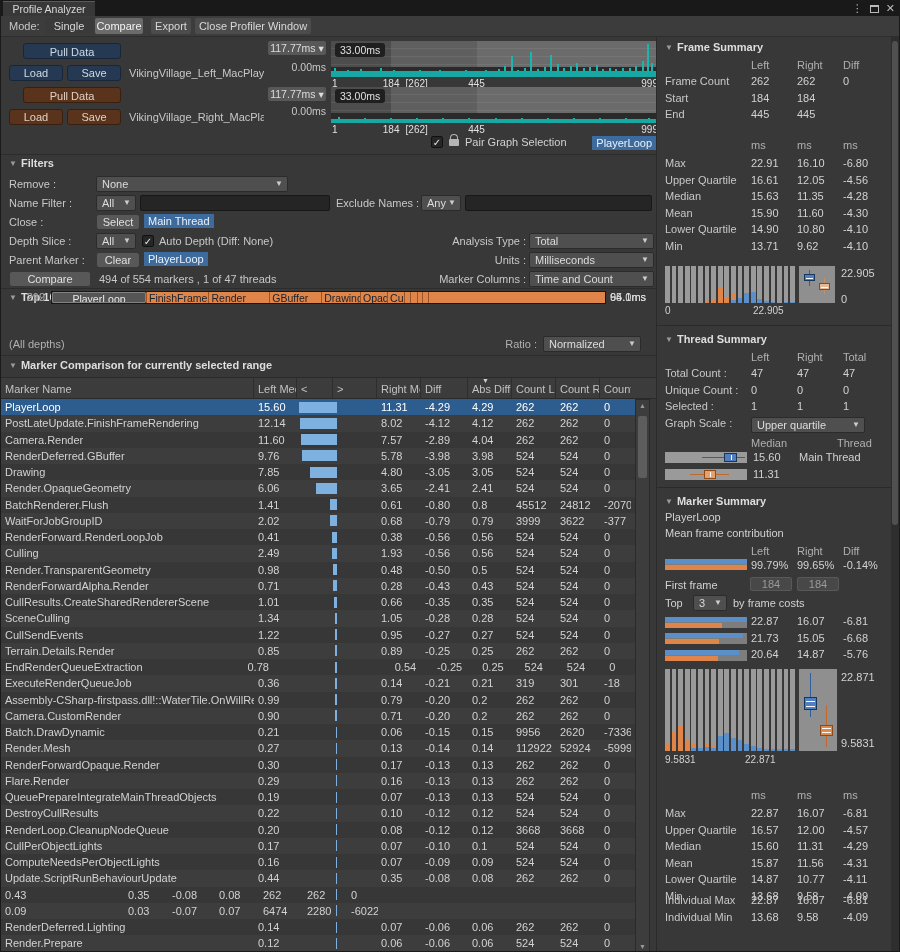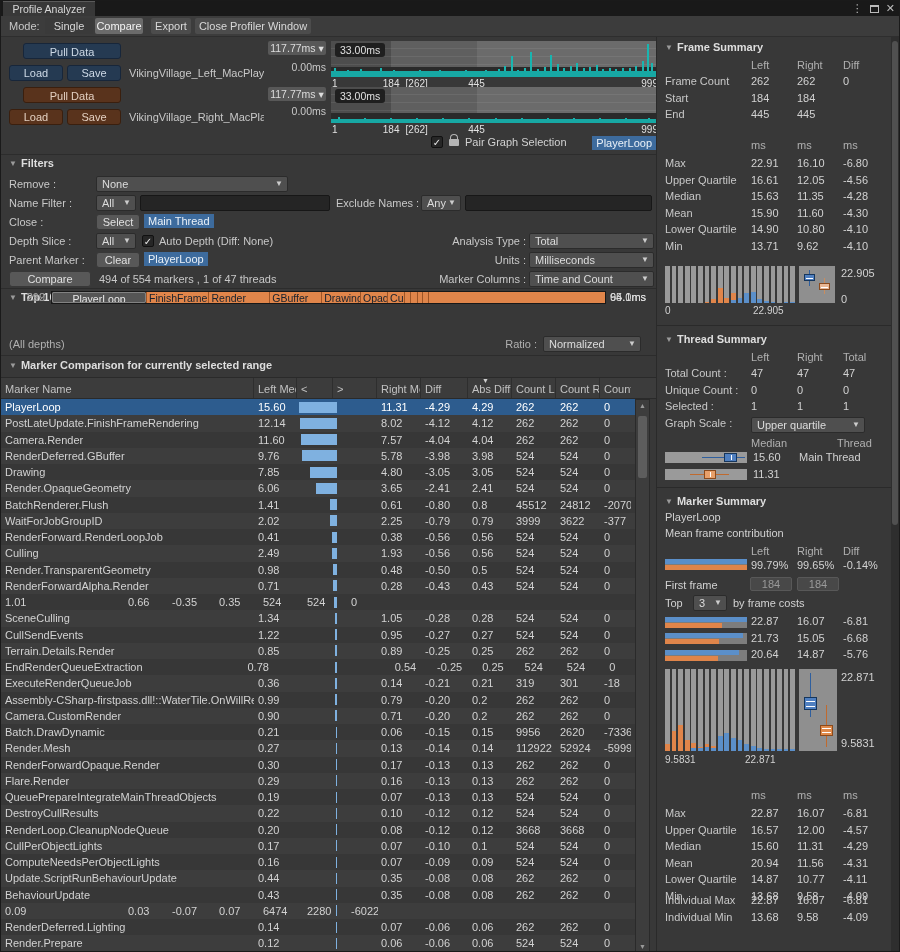--- a/index.html
+++ b/index.html
@@ -421,21 +421,21 @@
         <div class="td" style="width:44px;">262</div>
         <div class="td" style="width:31px;">0</div>
         <div class="blbar" style="width: 37px;"></div>
       </div>
         <div class="trow">
         <div class="td" style="width:253px;">Camera.Render</div>
         <div class="td" style="width:43px;">11.60</div>
         <div class="td" style="width:36px;"></div>
         <div class="td" style="width:44px;"></div>
         <div class="td" style="width:44px;">7.57</div>
-        <div class="td" style="width:47px;">-4.04</div>
+        <div class="td" style="width:47px;">-2.89</div>
         <div class="td" style="width:44px;">4.04</div>
         <div class="td" style="width:44px;">262</div>
         <div class="td" style="width:44px;">262</div>
         <div class="td" style="width:31px;">0</div>
         <div class="blbar" style="width: 36px;"></div>
       </div>
         <div class="trow">
         <div class="td" style="width:253px;">RenderDeferred.GBuffer</div>
         <div class="td" style="width:43px;">9.76</div>
         <div class="td" style="width:36px;"></div>
@@ -485,21 +485,21 @@
         <div class="td" style="width:44px;">45512</div>
         <div class="td" style="width:44px;">24812</div>
         <div class="td" style="width:31px;">-20700</div>
         <div class="blbar" style="width: 7px;"></div>
       </div>
         <div class="trow">
         <div class="td" style="width:253px;">WaitForJobGroupID</div>
         <div class="td" style="width:43px;">2.02</div>
         <div class="td" style="width:36px;"></div>
         <div class="td" style="width:44px;"></div>
-        <div class="td" style="width:44px;">2.25</div>
+        <div class="td" style="width:44px;">0.68</div>
         <div class="td" style="width:47px;">-0.79</div>
         <div class="td" style="width:44px;">0.79</div>
         <div class="td" style="width:44px;">3999</div>
         <div class="td" style="width:44px;">3622</div>
         <div class="td" style="width:31px;">-377</div>
         <div class="blbar" style="width: 7px;"></div>
       </div>
         <div class="trow">
         <div class="td" style="width:253px;">RenderForward.RenderLoopJob</div>
         <div class="td" style="width:43px;">0.41</div>
@@ -546,20 +546,21 @@
         <div class="td" style="width:44px;"></div>
         <div class="td" style="width:44px;">0.28</div>
         <div class="td" style="width:47px;">-0.43</div>
         <div class="td" style="width:44px;">0.43</div>
         <div class="td" style="width:44px;">524</div>
         <div class="td" style="width:44px;">524</div>
         <div class="td" style="width:31px;">0</div>
         <div class="blbar" style="width: 4px;"></div>
       </div>
         <div class="trow">
+        <div class="td" style="width:253px;">CullResults.CreateSharedRendererScene</div>
         <div class="td" style="width:43px;">1.01</div>
         <div class="td" style="width:36px;"></div>
         <div class="td" style="width:44px;"></div>
         <div class="td" style="width:44px;">0.66</div>
         <div class="td" style="width:47px;">-0.35</div>
         <div class="td" style="width:44px;">0.35</div>
         <div class="td" style="width:44px;">524</div>
         <div class="td" style="width:44px;">524</div>
         <div class="td" style="width:31px;">0</div>
         <div class="blbar" style="width: 3px;"></div>
@@ -779,21 +780,20 @@
         <div class="td" style="width:44px;"></div>
         <div class="td" style="width:44px;">0.35</div>
         <div class="td" style="width:47px;">-0.08</div>
         <div class="td" style="width:44px;">0.08</div>
         <div class="td" style="width:44px;">262</div>
         <div class="td" style="width:44px;">262</div>
         <div class="td" style="width:31px;">0</div>
         <div class="blbar" style="width: 1px;"></div>
       </div>
         <div class="trow">
-        <div class="td" style="width:253px;">BehaviourUpdate</div>
         <div class="td" style="width:43px;">0.43</div>
         <div class="td" style="width:36px;"></div>
         <div class="td" style="width:44px;"></div>
         <div class="td" style="width:44px;">0.35</div>
         <div class="td" style="width:47px;">-0.08</div>
         <div class="td" style="width:44px;">0.08</div>
         <div class="td" style="width:44px;">262</div>
         <div class="td" style="width:44px;">262</div>
         <div class="td" style="width:31px;">0</div>
         <div class="blbar" style="width: 1px;"></div>
@@ -1238,21 +1238,21 @@
           <span class="sv">-4.57</span>
         </div>
         <div class="srow">
           <span class="sk">Median</span>
           <span class="sv">15.60</span>
           <span class="sv">11.31</span>
           <span class="sv">-4.29</span>
         </div>
         <div class="srow">
           <span class="sk">Mean</span>
-          <span class="sv">20.94</span>
+          <span class="sv">15.87</span>
           <span class="sv">11.56</span>
           <span class="sv">-4.31</span>
         </div>
         <div class="srow">
           <span class="sk">Lower Quartile</span>
           <span class="sv">14.87</span>
           <span class="sv">10.77</span>
           <span class="sv">-4.11</span>
         </div>
         <div class="srow">

